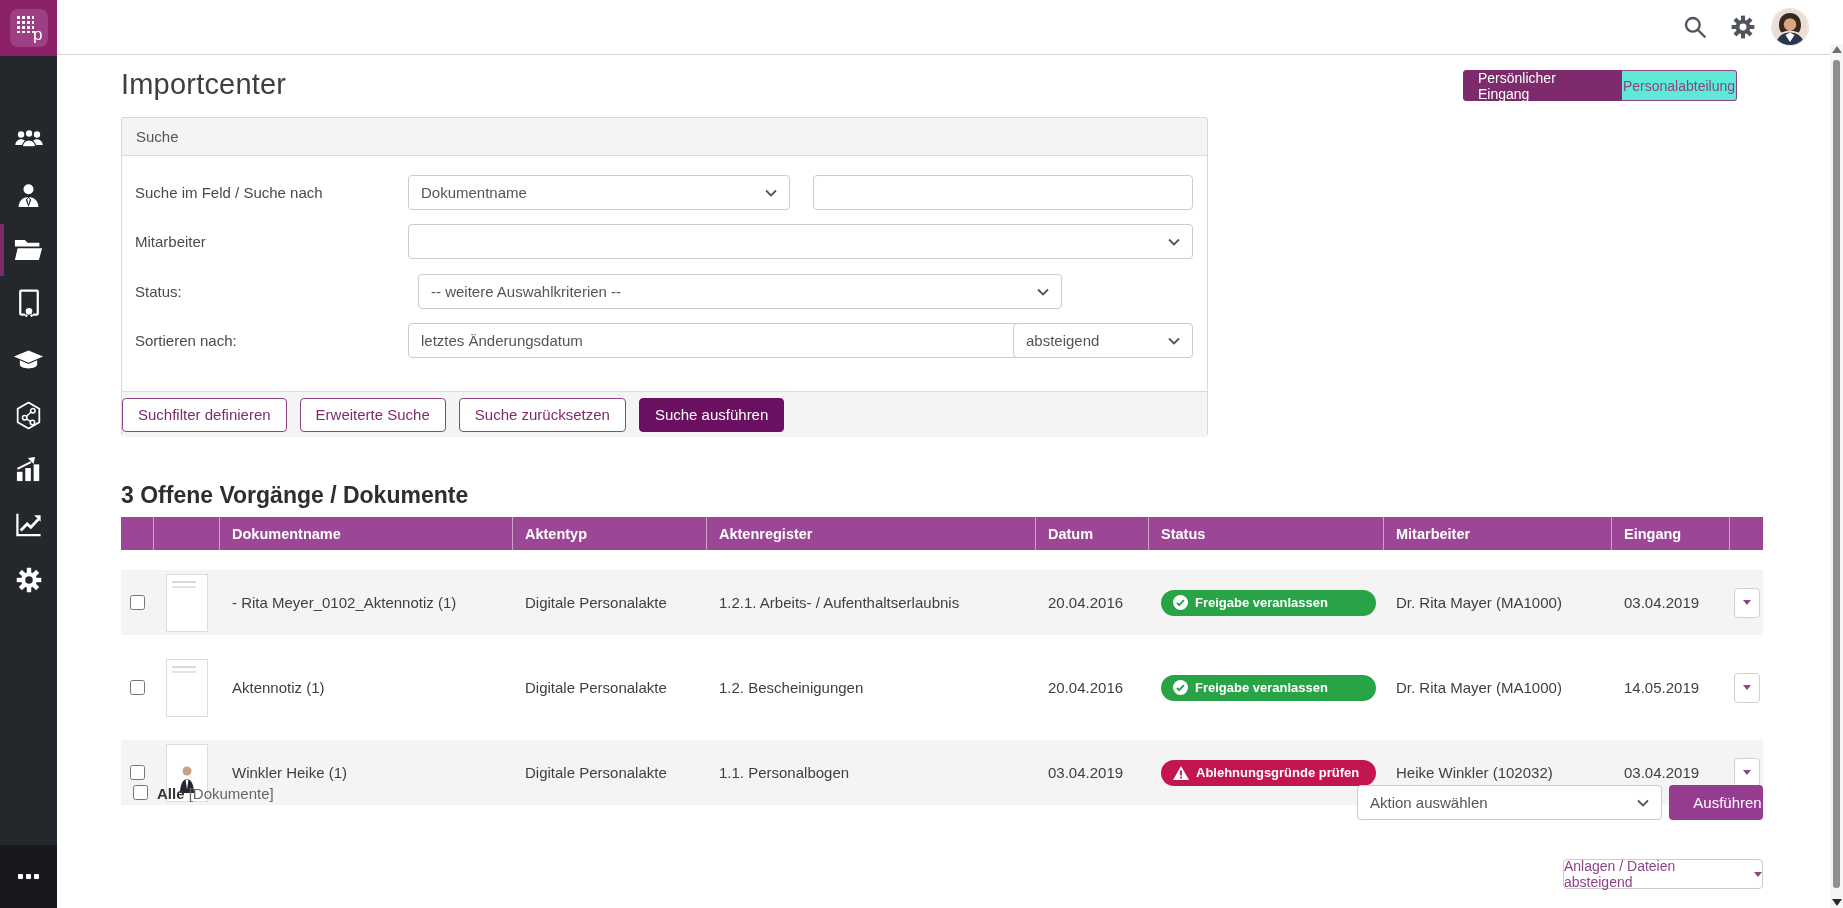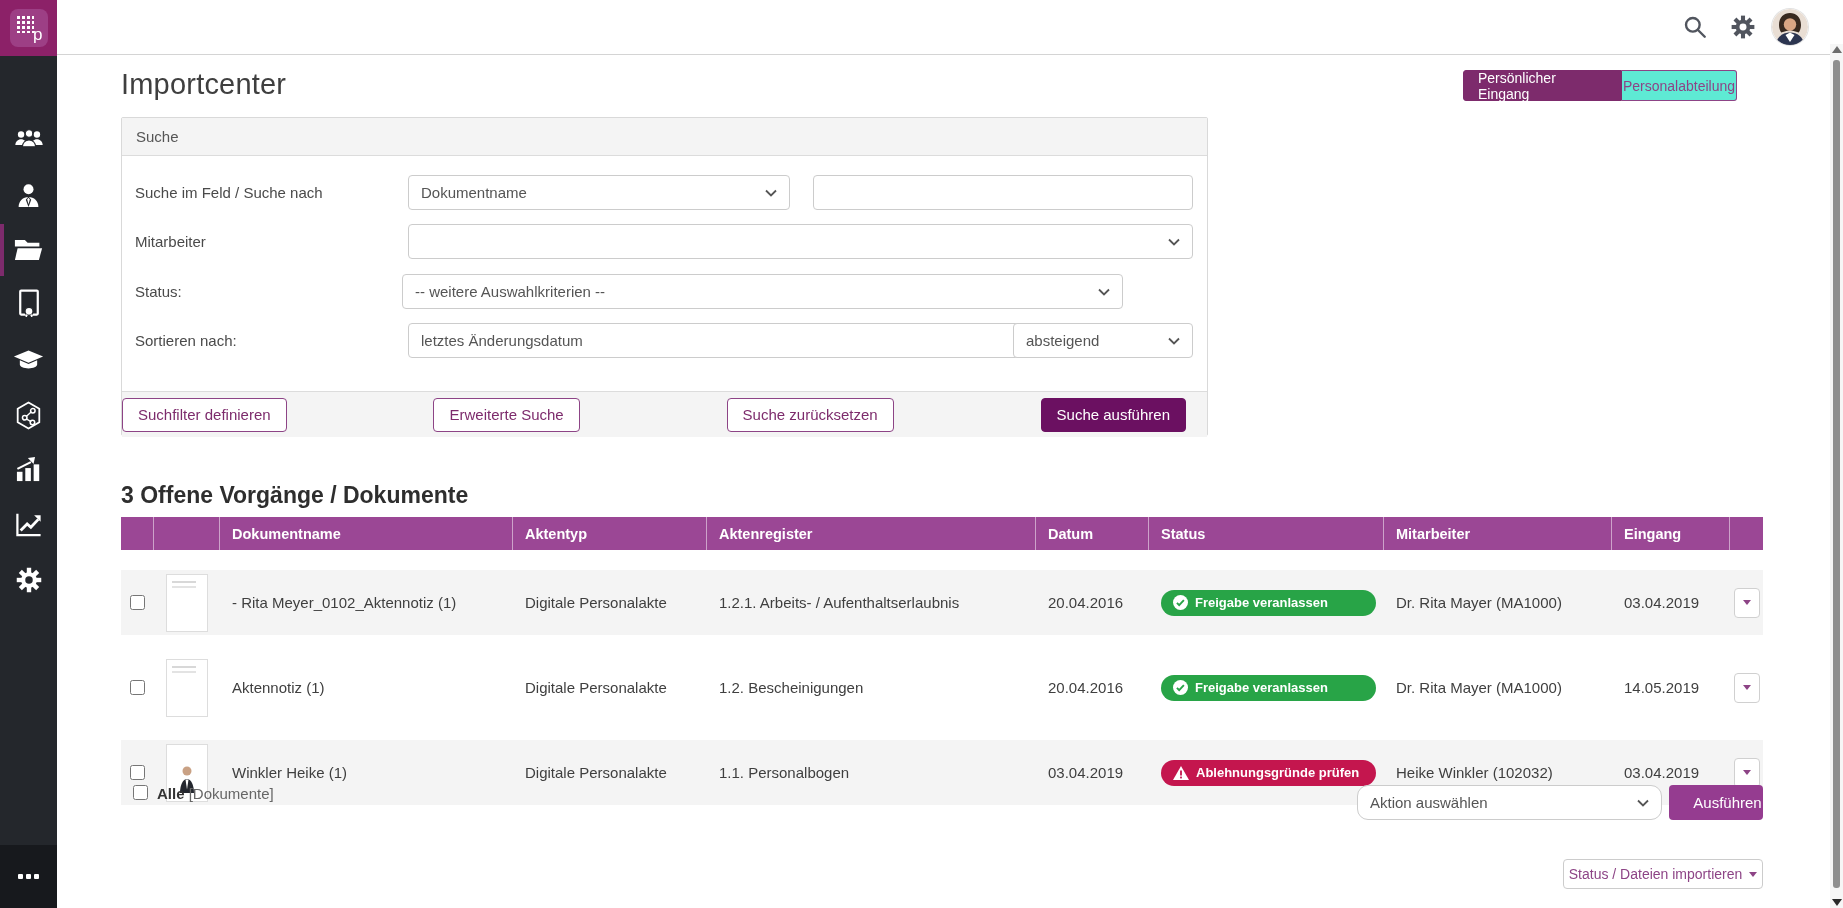--- a/index.html
+++ b/index.html
@@ -49,21 +49,21 @@
   .tab.inactive{background:#5eead4;color:var(--c-outline_purple);border:1px solid var(--c-outline_purple);border-left:none;border-radius:0 3px 3px 0;width:115px;}
 
   
   #panel{left:121px;top:117px;width:1087px;height:319px;border:1px solid #d9d9d9;border-radius:2px;background:#fff;}
   #panel-header{position:absolute;left:0;top:0;width:100%;height:38px;background:#f4f4f4;border-bottom:1px solid #dcdcdc;display:flex;align-items:center;padding-left:14px;font-size:15px;color:#555;}
   .f-label{position:absolute;left:13px;height:35px;line-height:35px;font-size:15px;color:#4a4a4a;}
   .ctrl{position:absolute;height:35px;border:1px solid #ccc;border-radius:4px;background:#fff;font-size:15px;color:#555;display:flex;align-items:center;padding:0 12px;cursor:pointer;}
   .ctrl .txt{flex:1;white-space:nowrap;overflow:hidden;}
   .chev{width:12px;height:8px;flex:none;}
   .chev path{stroke:#555;stroke-width:1.8;fill:none;}
-  #panel-footer{position:absolute;left:0;top:273px;width:100%;height:46px;background:#f4f4f4;border-top:1px solid #dcdcdc;display:flex;align-items:center;justify-content:space-between;padding-right:21px;}
+  #panel-footer{position:absolute;left:0;top:273px;width:100%;height:46px;background:#f4f4f4;border-top:1px solid #dcdcdc;display:flex;align-items:center;justify-content:flex-start;gap:13px;padding-right:21px;}
   .btn{height:34px;border-radius:4px;font-size:15px;display:flex;align-items:center;padding:0 15px;cursor:pointer;font-family:inherit;}
   .btn.outline{background:#fff;border:1px solid var(--c-outline_purple);color:var(--c-text_purple);}
   .btn.solid-dark{background:var(--c-btn_dark);border:1px solid var(--c-btn_dark);color:#fff;}
 
   
   #results-title{left:121px;top:482px;font-size:23px;font-weight:700;color:#2e2e2e;}
   #grid{left:121px;top:517px;width:1642px;}
   .g-row{display:grid;grid-template-columns:33px 66px 293px 194px 329px 113px 235px 228px 118px 33px;}
   #grid-head{background:var(--c-table_header);height:33px;}
   #grid-head .hcell{color:#fff;font-size:14.5px;font-weight:700;display:flex;align-items:center;padding-left:12px;border-right:1px solid rgba(255,255,255,.5);}
@@ -78,21 +78,21 @@
   .badge{width:215px;height:26px;border-radius:13px;display:flex;align-items:center;gap:7px;padding:0 12px;color:#fff;font-size:13px;font-weight:700;white-space:nowrap;}
   .badge[data-variant="success"]{background:var(--c-success);}
   .badge[data-variant="danger"]{background:var(--c-danger);}
   .row-action{width:26px;height:30px;background:#fff;border:1px solid #d0d0d0;border-radius:4px;display:flex;align-items:center;justify-content:center;cursor:pointer;}
   .caret{width:0;height:0;border-left:4px solid transparent;border-right:4px solid transparent;border-top:5px solid var(--c-outline_purple);}
 
   
   #select-all{left:133px;top:785px;display:flex;align-items:flex-start;gap:9px;font-size:15px;}
   #select-all b{color:#333;}
   #select-all .suffix{color:#666;}
-  #action-select{left:1357px;top:785px;width:305px;border-radius:11px;}
+  #action-select{left:1357px;top:785px;width:305px;}
   #exec-btn{left:1669px;top:785px;width:94px;height:35px;background:var(--c-btn_exec);color:#fff;border:none;border-radius:4px;font-size:15px;font-family:inherit;cursor:pointer;padding-left:23px;}
   #import-btn{left:1563px;top:859px;width:200px;height:30px;background:#fff;border:1px solid #ccc;border-radius:4px;color:var(--c-outline_purple);font-size:14px;display:flex;align-items:center;justify-content:center;gap:7px;cursor:pointer;}
 </style>
 </head>
 <body>
 
 <div id="topbar" class="abs">
   <div id="logo-block" class="abs">
     <div id="logo-inner">
       <div class="dots"></div>
@@ -249,21 +249,21 @@
   </div>
   <input class="ctrl" style="left: 691px; top: 57px; width: 380px;" type="text" value="">
 
   <div class="ctrl" style="left:286px;top:106px;width:785px">
     <span class="txt"></span>
     <svg class="chev" viewBox="0 0 12 8">
         <path d="M1 1.5l5 5 5-5"></path>
       </svg>
   </div>
 
-  <div class="ctrl" style="left:280px;top:156px;width:721px">
+  <div class="ctrl" style="left:296px;top:156px;width:644px">
     <span class="txt">-- weitere Auswahlkriterien --</span>
     <svg class="chev" viewBox="0 0 12 8">
         <path d="M1 1.5l5 5 5-5"></path>
       </svg>
   </div>
 
   <div class="ctrl" style="left:286px;top:205px;width:651px">
     <span class="txt">letztes Änderungsdatum</span>
     <svg class="chev" viewBox="0 0 12 8">
         <path d="M1 1.5l5 5 5-5"></path>
@@ -406,15 +406,15 @@
 
 <div id="action-select" class="abs ctrl">
   <span class="txt">Aktion auswählen</span>
   <svg class="chev" viewBox="0 0 12 8">
       <path d="M1 1.5l5 5 5-5"></path>
     </svg>
 </div>
 <button id="exec-btn" class="abs">Ausführen</button>
 
 <div id="import-btn" class="abs">
-  <span>Status / Dateien importieren</span>
+  <span>Anlagen / Dateien absteigend</span>
   <span class="caret"></span>
 </div>
 
 </body></html>

